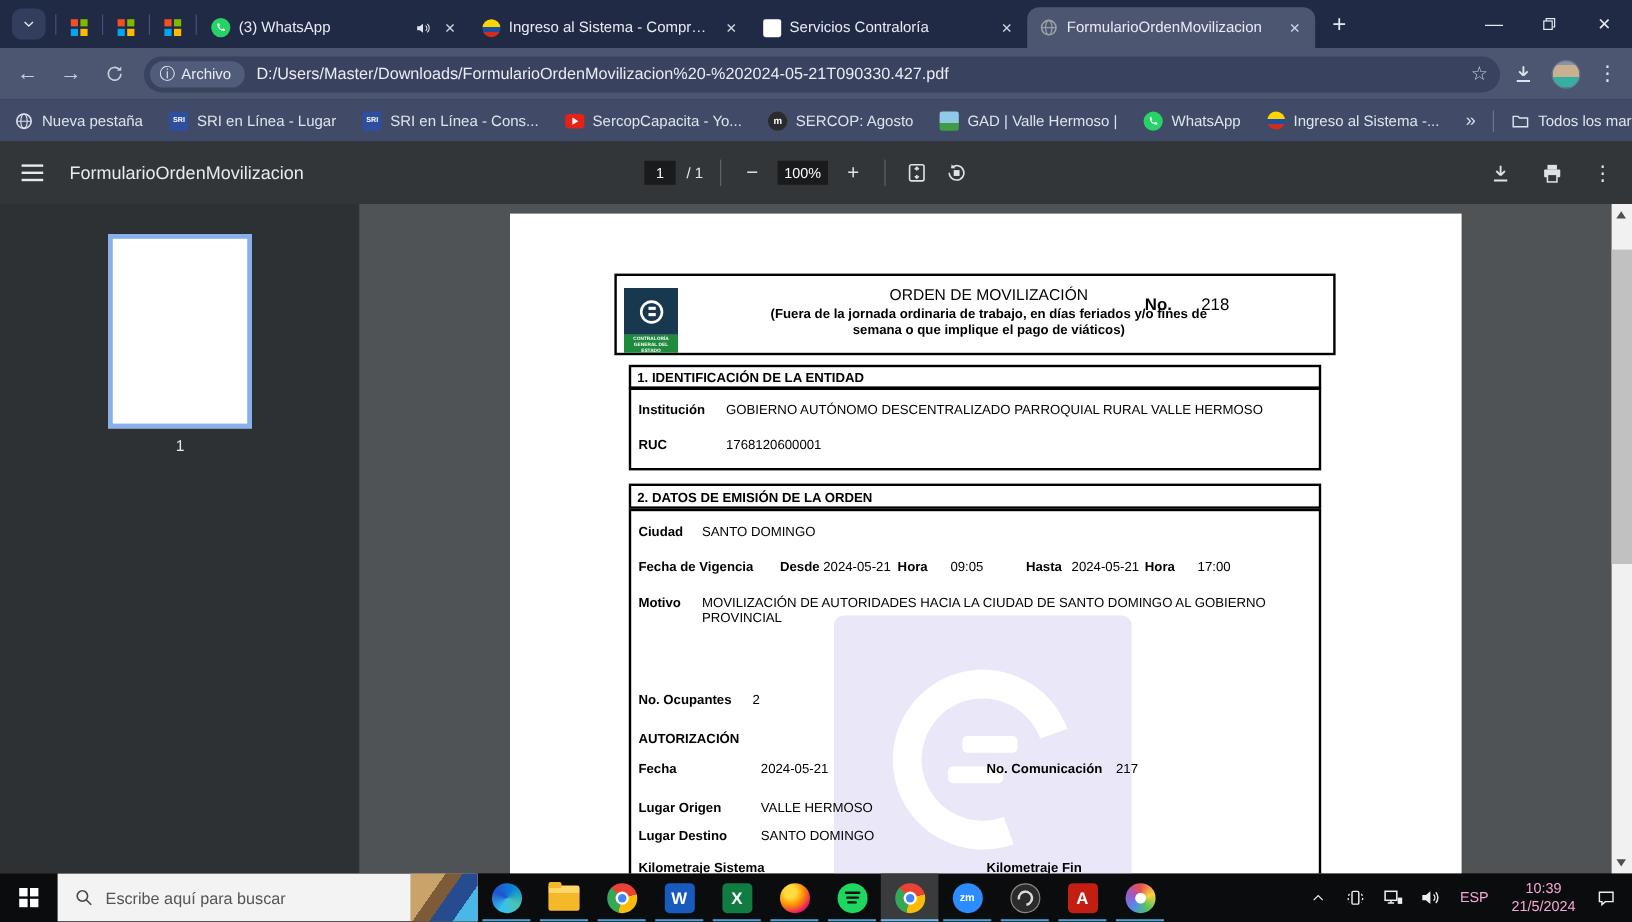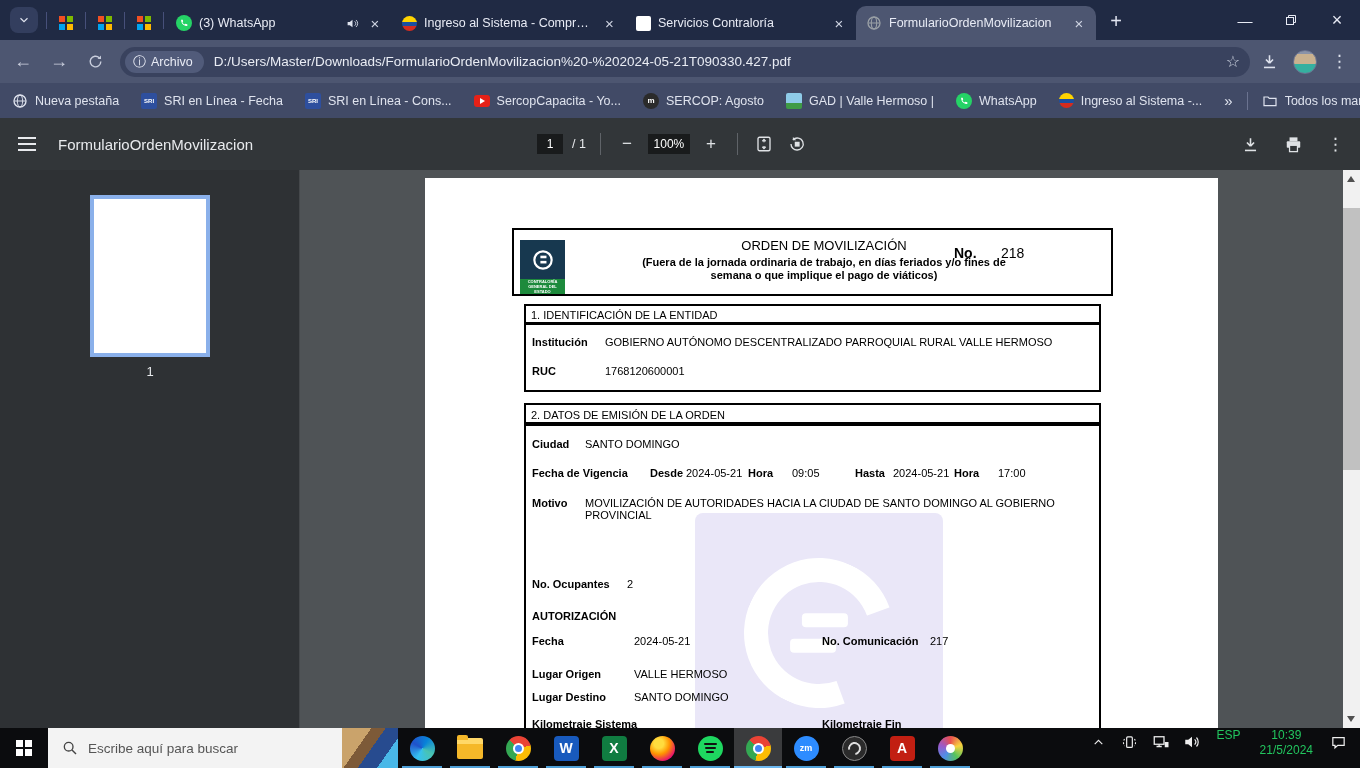--- a/index.html
+++ b/index.html
@@ -81,21 +81,21 @@
   .wm-ring i+i{top:58px}
   .hdrbox{position:absolute;left:87px;top:50px;width:601px;height:68px;border:2px solid #000;z-index:1}
   .secbox{position:absolute;border:2px solid #000;z-index:1}
   .lb{font-weight:bold;font-size:11px;position:absolute;white-space:nowrap}
   .vl{font-size:11px;position:absolute;white-space:nowrap}
   .cgelogo{position:absolute;left:6px;top:10px;width:45px;height:54px;display:flex;flex-direction:column}
   .cgelogo .top{flex:1;background:#17384f;display:flex;align-items:center;justify-content:center}
   .cgelogo .band{height:15px;background:#1d8a3c;color:#fff;font-size:4px;font-weight:bold;text-align:center;line-height:1.2;padding-top:1px}
   .dtitle{position:absolute;left:130px;top:8px;width:360px;text-align:center;font-weight:normal;font-size:13px}
   .dsub{position:absolute;left:118px;top:26px;width:384px;text-align:center;font-weight:bold;font-size:11px;line-height:13px}
-  .secttl{position:absolute;left:5px;top:3px;font-weight:normal;font-size:11px;white-space:nowrap}
+  .secttl{position:absolute;left:5px;top:3px;font-weight:bold;font-size:11px;white-space:nowrap}
 
   
   .taskbar{position:absolute;left:0;top:728px;width:1360px;height:40px;background:#0b0c0e;display:flex;align-items:stretch}
   .startbtn{width:48px;display:flex;align-items:center;justify-content:center}
   .winlogo{width:16px;height:16px;display:grid;grid-template-columns:7px 7px;grid-template-rows:7px 7px;gap:1.5px}
   .winlogo i{background:#fff}
   .searchbox{width:350px;background:#f3f3f3;display:flex;align-items:center;position:relative}
   .searchbox input{border:none;background:transparent;outline:none;font-size:13.5px;color:#333;width:230px;font-family:"Liberation Sans",sans-serif}
   .searchbox input::placeholder{color:#555}
   .search-art{position:absolute;right:0;top:0;width:56px;height:40px;background:linear-gradient(125deg,#caa36b 0 35%,#7d5a38 35% 52%,#274b8f 52% 75%,#49b8e8 75%)}
@@ -113,21 +113,21 @@
   .chrome-ico i b{width:7px;height:7px;background:#4285f4;border-radius:50%}
   .ffox{background:radial-gradient(circle at 35% 30%,#ffdc3e 0 20%,#ff9400 45%,#e4007b 80%,#722291)}
   .spotify{background:#1ed760;display:flex;flex-direction:column;align-items:center;justify-content:center;gap:2px}
   .spotify i{height:2px;background:#111;border-radius:2px}
   .zoomapp{background:#2d8cff;color:#fff;font-size:9px;font-weight:bold;display:flex;align-items:center;justify-content:center}
   .obs{background:#2b2b2b;border:1px solid #888;display:flex;align-items:center;justify-content:center}
   .obs i{width:13px;height:13px;border:2.5px solid #ddd;border-radius:50%;border-bottom-color:transparent;transform:rotate(35deg)}
   .acrobat{background:#c21f12}
   .paint{background:conic-gradient(#e94f4f,#f7d33e,#56c45c,#4f8fe8,#9b59c9,#e94f4f);display:flex;align-items:center;justify-content:center}
   .paint i{width:9px;height:9px;background:#fff;border-radius:50%}
-  .tray{margin-left:auto;display:flex;gap:7px;padding-right:10px;color:#22c55e}
+  .tray{margin-left:auto;display:flex;align-items:center;gap:7px;padding-right:10px;color:#f9a8d4}
   .trayico{width:24px;height:28px;display:flex;align-items:center;justify-content:center}
   .lang{font-size:12px;padding:0 6px}
   .clock{font-size:12px;text-align:center;line-height:15px;padding:0 6px;white-space:nowrap}
 </style>
 </head>
 <body>
 
 <div class="screen">
 
   <div class="tabbar">
@@ -245,21 +245,21 @@
     <span class="bm">
       <svg class="ico" width="16" height="16" viewBox="0 0 24 24">
           <circle cx="12" cy="12" r="9" stroke="#dfe3ee" stroke-width="2" fill="none"></circle>
           <ellipse cx="12" cy="12" rx="4" ry="9" stroke="#dfe3ee" stroke-width="1.4" fill="none"></ellipse>
           <path d="M3.5 12h17" stroke="#dfe3ee" stroke-width="1.4"></path>
         </svg>
       <span>Nueva pestaña</span>
     </span>
     <span class="bm">
       <span class="bm-ico16 sri">SRI</span>
-      <span>SRI en Línea - Fecha</span>
+      <span>SRI en Línea - Lugar</span>
     </span>
     <span class="bm">
       <span class="bm-ico16 sri">SRI</span>
       <span>SRI en Línea - Cons...</span>
     </span>
     <span class="bm">
       <span class="yt ico">
           <i></i>
         </span>
       <span>SercopCapacita - Yo...</span>

